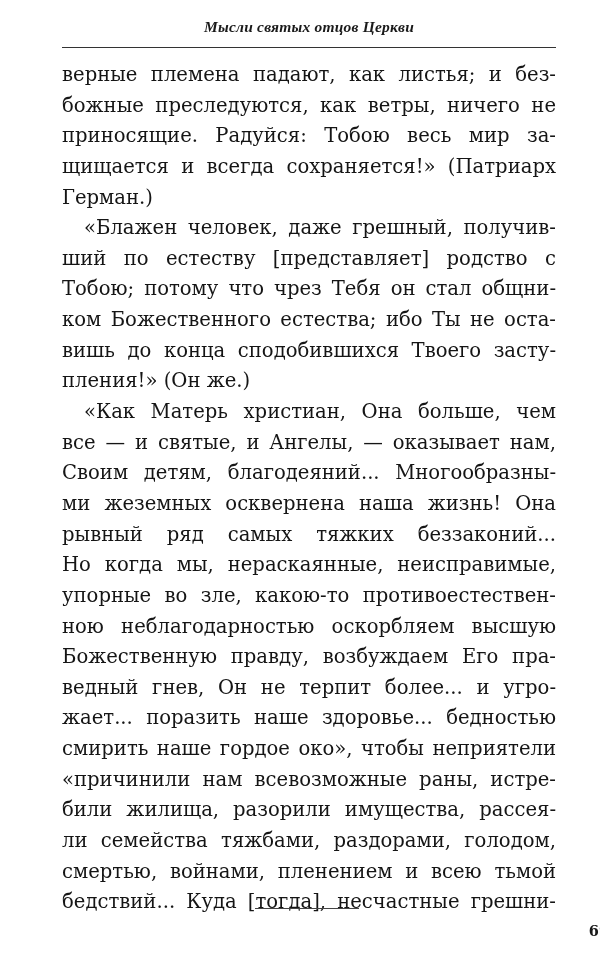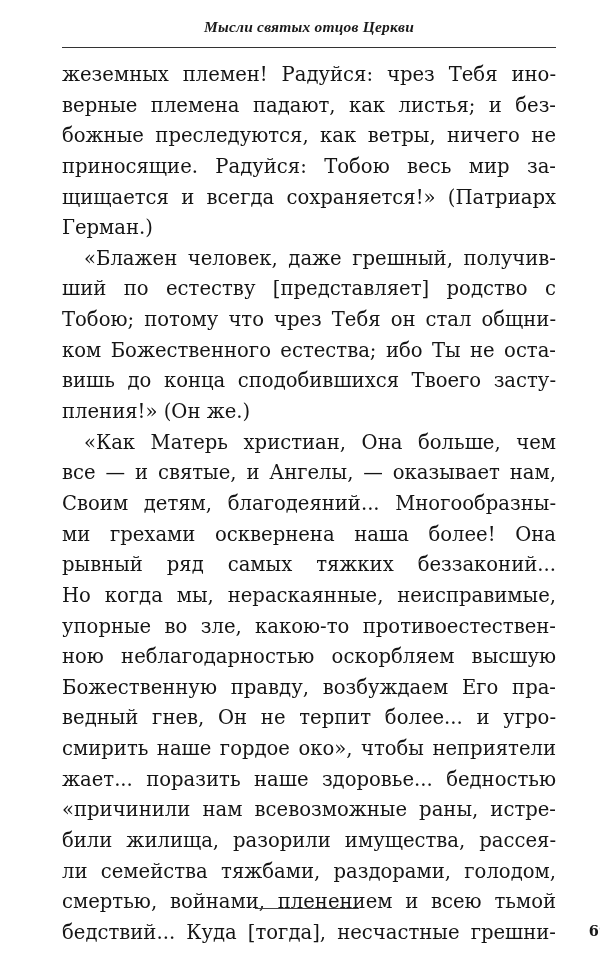--- a/index.html
+++ b/index.html
@@ -90,50 +90,49 @@
 <body>
 
 <div class="page">
 
   <div class="running-head">Мысли святых отцов Церкви</div>
   <div class="head-rule"></div>
 
   <div class="body-text">
 
     <div>
-      <span class="line">жеземных племен! Радуйся: чрез Тебя ино-</span>
       <span class="line">верные племена падают, как листья; и без-</span>
       <span class="line">божные преследуются, как ветры, ничего не</span>
       <span class="line">приносящие. Радуйся: Тобою весь мир за-</span>
       <span class="line">щищается и всегда сохраняется!» (Патриарх</span>
       <span class="line last">Герман.)</span>
     </div>
 
     <div>
       <span class="line indent">«Блажен человек, даже грешный, получив-</span>
       <span class="line">ший по естеству [представляет] родство с</span>
       <span class="line">Тобою; потому что чрез Тебя он стал общни-</span>
       <span class="line">ком Божественного естества; ибо Ты не оста-</span>
       <span class="line">вишь до конца сподобившихся Твоего засту-</span>
       <span class="line last">пления!» (Он же.)</span>
     </div>
 
     <div>
       <span class="line indent">«Как Матерь христиан, Она больше, чем</span>
       <span class="line">все — и святые, и Ангелы, — оказывает нам,</span>
       <span class="line">Своим детям, благодеяний... Многообразны-</span>
-      <span class="line">ми грехами осквернена наша более! Она</span>
+      <span class="line">ми жеземных осквернена наша жизнь! Она</span>
       <span class="line">рывный ряд самых тяжких беззаконий...</span>
       <span class="line">Но когда мы, нераскаянные, неисправимые,</span>
       <span class="line">упорные во зле, какою-то противоестествен-</span>
       <span class="line">ною неблагодарностью оскорбляем высшую</span>
       <span class="line">Божественную правду, возбуждаем Его пра-</span>
       <span class="line">ведный гнев, Он не терпит более... и угро-</span>
+      <span class="line">жает... поразить наше здоровье... бедностью</span>
       <span class="line">смирить наше гордое око», чтобы неприятели</span>
-      <span class="line">жает... поразить наше здоровье... бедностью</span>
       <span class="line">«причинили нам всевозможные раны, истре-</span>
       <span class="line">били жилища, разорили имущества, рассея-</span>
       <span class="line">ли семейства тяжбами, раздорами, голодом,</span>
       <span class="line">смертью, войнами, пленением и всею тьмой</span>
       <span class="line">бедствий... Куда [тогда], несчастные грешни-</span>
 
     </div>
 
   </div>
 

